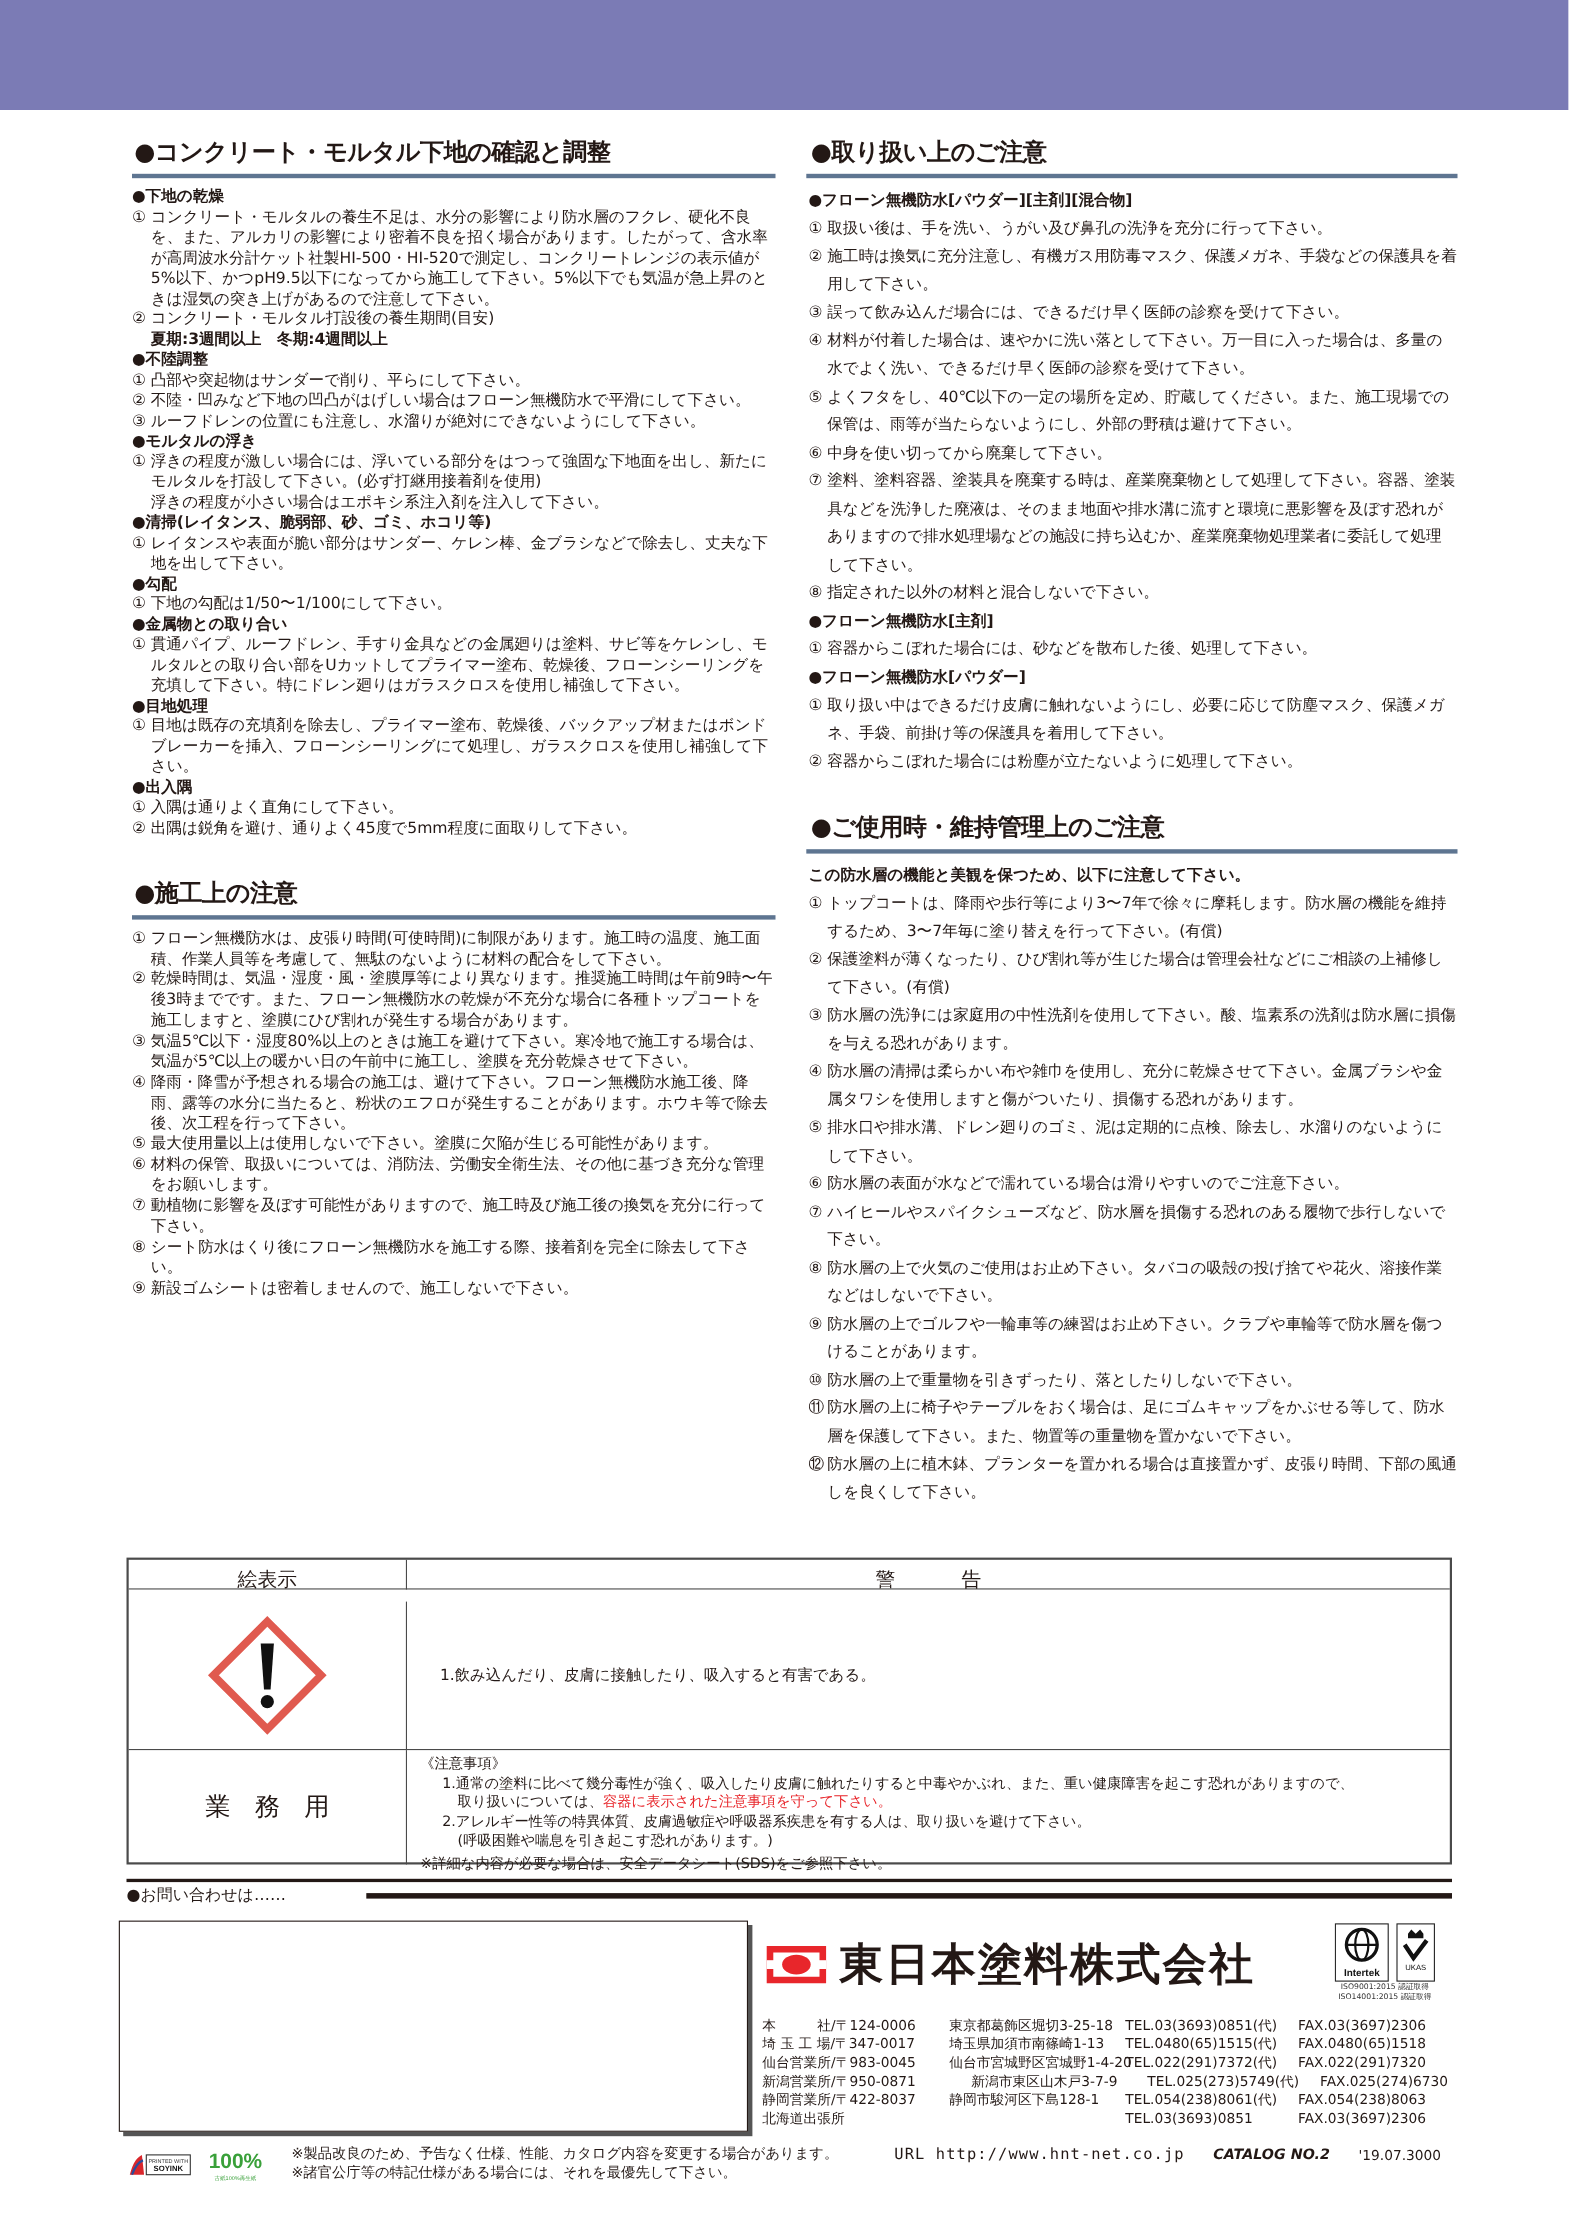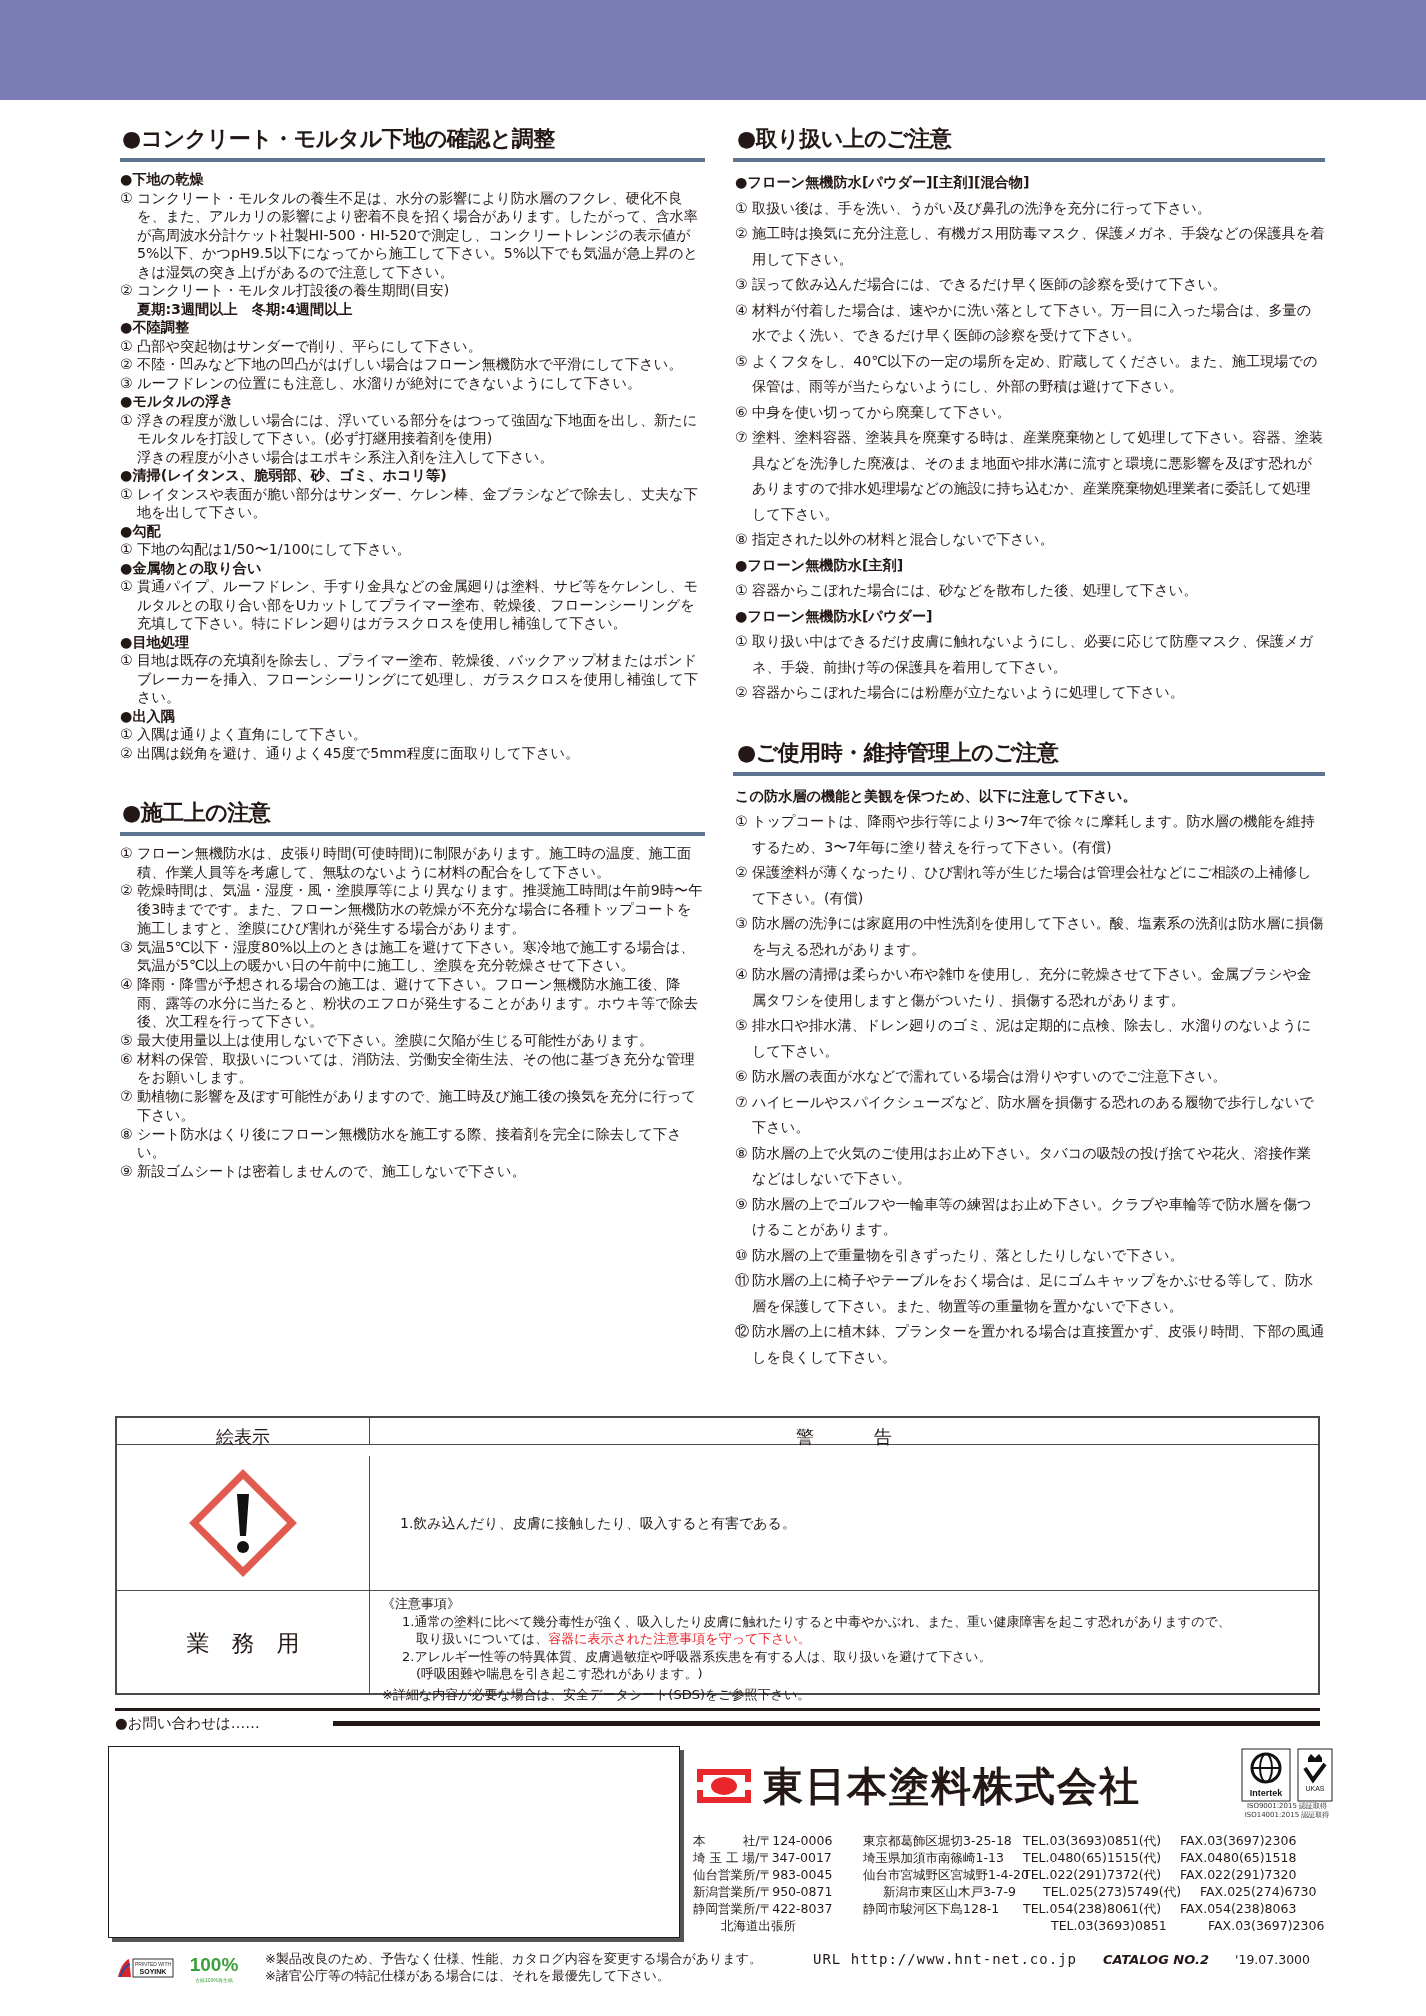--- a/index.html
+++ b/index.html
@@ -49,21 +49,21 @@
   
   .inq-rule-top { position: absolute; left: 115px; top: 1708px; width: 1205px; height: 3px; background: #231815; }
   .inq-title { position: absolute; left: 115px; top: 1713px; font-size: 14.5px; line-height: 20px; }
   .inq-bar { position: absolute; left: 333px; top: 1721px; width: 987px; height: 5px; background: #231815; }
   .inq-box { position: absolute; left: 108px; top: 1746px; width: 572px; height: 192px; border: 1.5px solid #231815; box-shadow: 4px 4px 0 #555; }
 
   
   .company { position: absolute; left: 695px; top: 1762px; display: flex; align-items: center; }
   .logo-mark { width: 58px; height: 38px; position: relative; margin-right: 10px; }
   .company-name { font-size: 40px; font-weight: bold; letter-spacing: 2px; line-height: 48px; }
-  .cert { position: absolute; left: 1228px; top: 1748px; width: 118px; }
+  .cert { position: absolute; left: 1200px; top: 1748px; width: 118px; }
   .cert-box { display: flex; gap: 6px; justify-content: center; }
   .cert-txt { font-size: 7px; line-height: 9px; text-align: center; color: #333; }
 
   .offices { position: absolute; left: 693px; top: 1832px; font-size: 12.5px; line-height: 17px; }
   .office-row { display: flex; white-space: nowrap; }
   .office-row span { display: inline-block; }
   .o-name { width: 103px; }
   .o-addr { width: 140px; }
   .o-tel { width: 157px; }
 
@@ -260,21 +260,21 @@
       <span class="o-tel">TEL.025(273)5749(代)</span>
       <span class="o-fax">FAX.025(274)6730</span>
     </div>
     <div class="office-row">
       <span class="o-name" style="width: 170px;">静岡営業所/〒422-8037</span>
       <span class="o-addr" style="width: 160px;">静岡市駿河区下島128-1</span>
       <span class="o-tel">TEL.054(238)8061(代)</span>
       <span class="o-fax">FAX.054(238)8063</span>
     </div>
     <div class="office-row">
-      <span class="o-name" style="width: 170px; margin-left: 28px;">北海道出張所</span>
+      <span class="o-name" style="width: 170px;">北海道出張所</span>
       <span class="o-addr" style="width: 160px;"></span>
       <span class="o-tel">TEL.03(3693)0851</span>
       <span class="o-fax">FAX.03(3697)2306</span>
     </div>
   </div>
 
 <div class="footer-logos">
   <svg width="62" height="26" viewBox="0 0 62 26">
     <path d="M3 22 C6 10 10 6 14 4 L16 22 Z" fill="#d8262b"></path>
     <path d="M5 22 C8 14 12 10 15 9" stroke="#2a4b9b" stroke-width="2" fill="none"></path>

